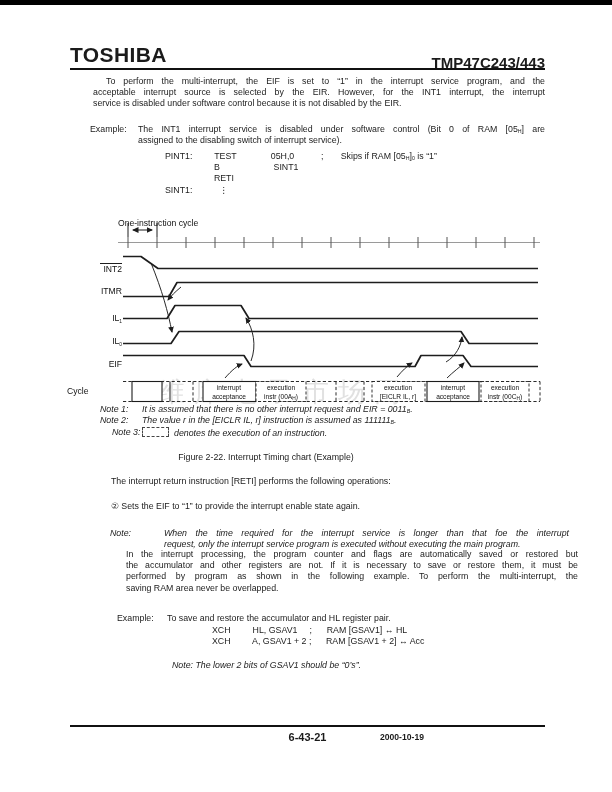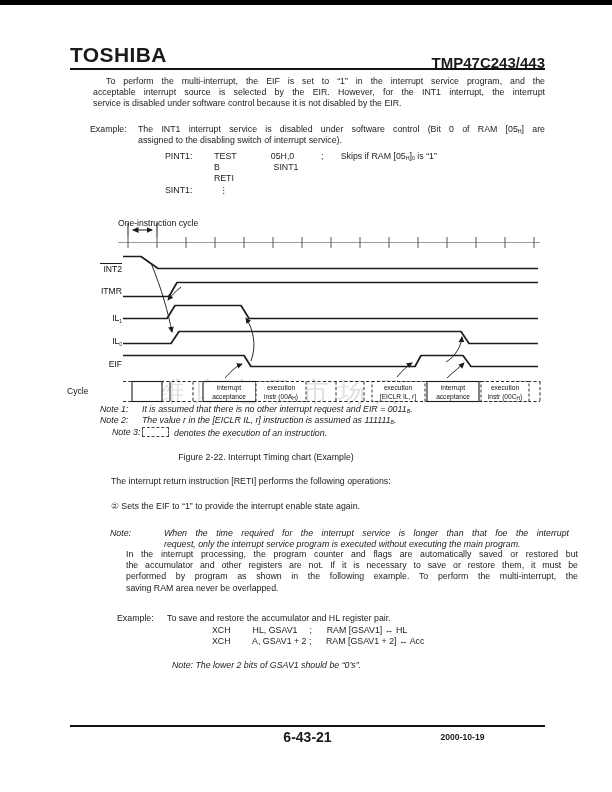--- a/index.html
+++ b/index.html
@@ -173,16 +173,16 @@
 
   <div class="abs" style="left:117px;top:613px;">Example:</div>
   <div class="abs" style="left:167px;top:613px;">To save and restore the accumulator and HL register pair.</div>
   <div class="abs" style="left:212px;top:625px;">
       <div class="pre">XCH         HL, GSAV1     ;      RAM [GSAV1] ↔ HL</div>
       <div class="pre">XCH         A, GSAV1 + 2 ;      RAM [GSAV1 + 2] ↔ Acc</div>
     </div>
   <div class="abs it" style="left:172px;top:660px;">Note: The lower 2 bits of GSAV1 should be  “0’s”.</div>
 
   <div class="abs" style="left:70px;top:725px;width:475px;height:2.2px;background:#111;"></div>
-  <div class="abs b" style="left:70px;top:732px;width:475px;text-align:center;font-size:14px;">6-43-21</div>
-  <div class="abs b" style="left:380px;top:732px;width:165px;text-align:center;font-size:8.6px;">2000-10-19</div>
+  <div class="abs b" style="left:70px;top:732px;width:475px;text-align:center;font-size:11px;">6-43-21</div>
+  <div class="abs b" style="left:380px;top:732px;width:165px;text-align:left;font-size:8.6px;">2000-10-19</div>
 
 </div>
 
 </body></html>

